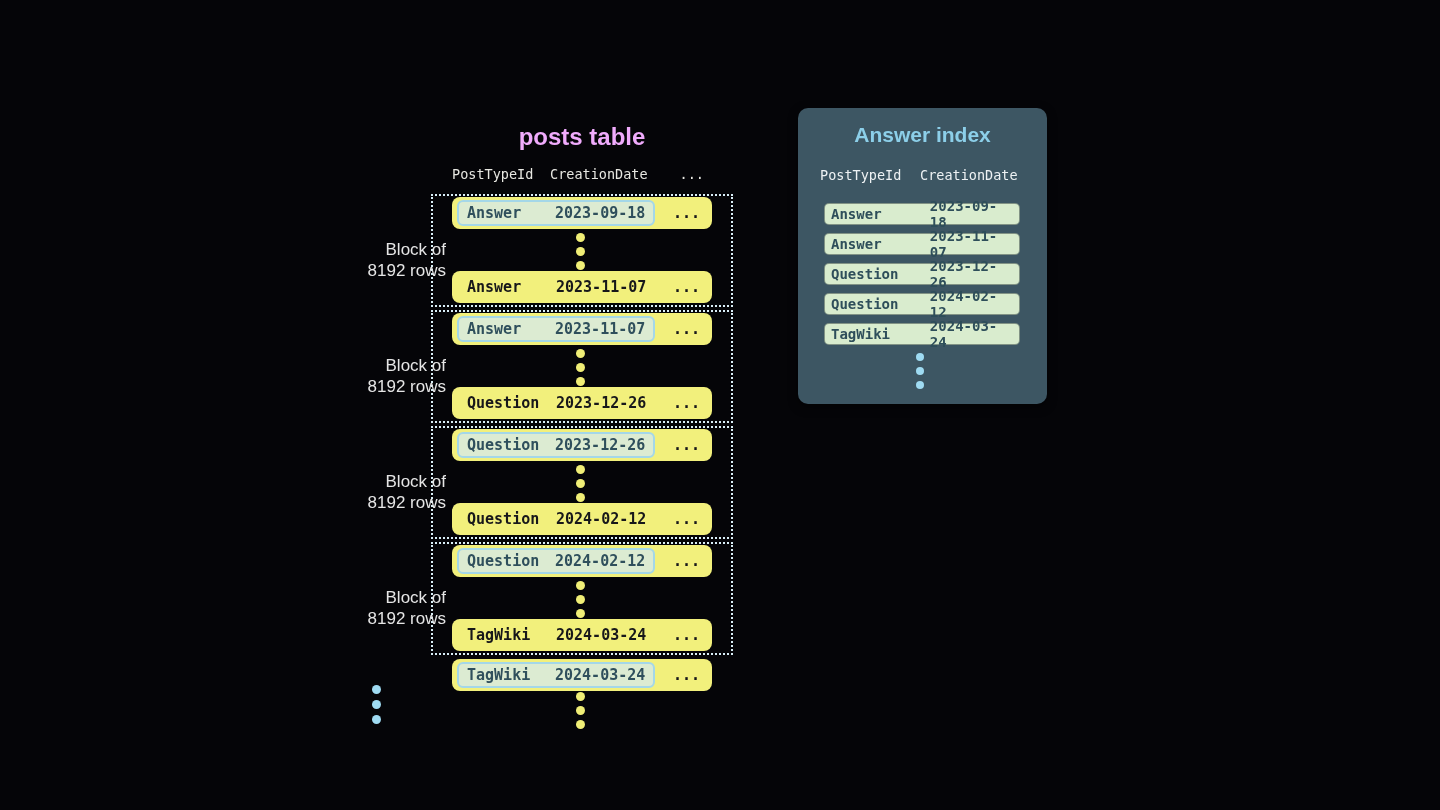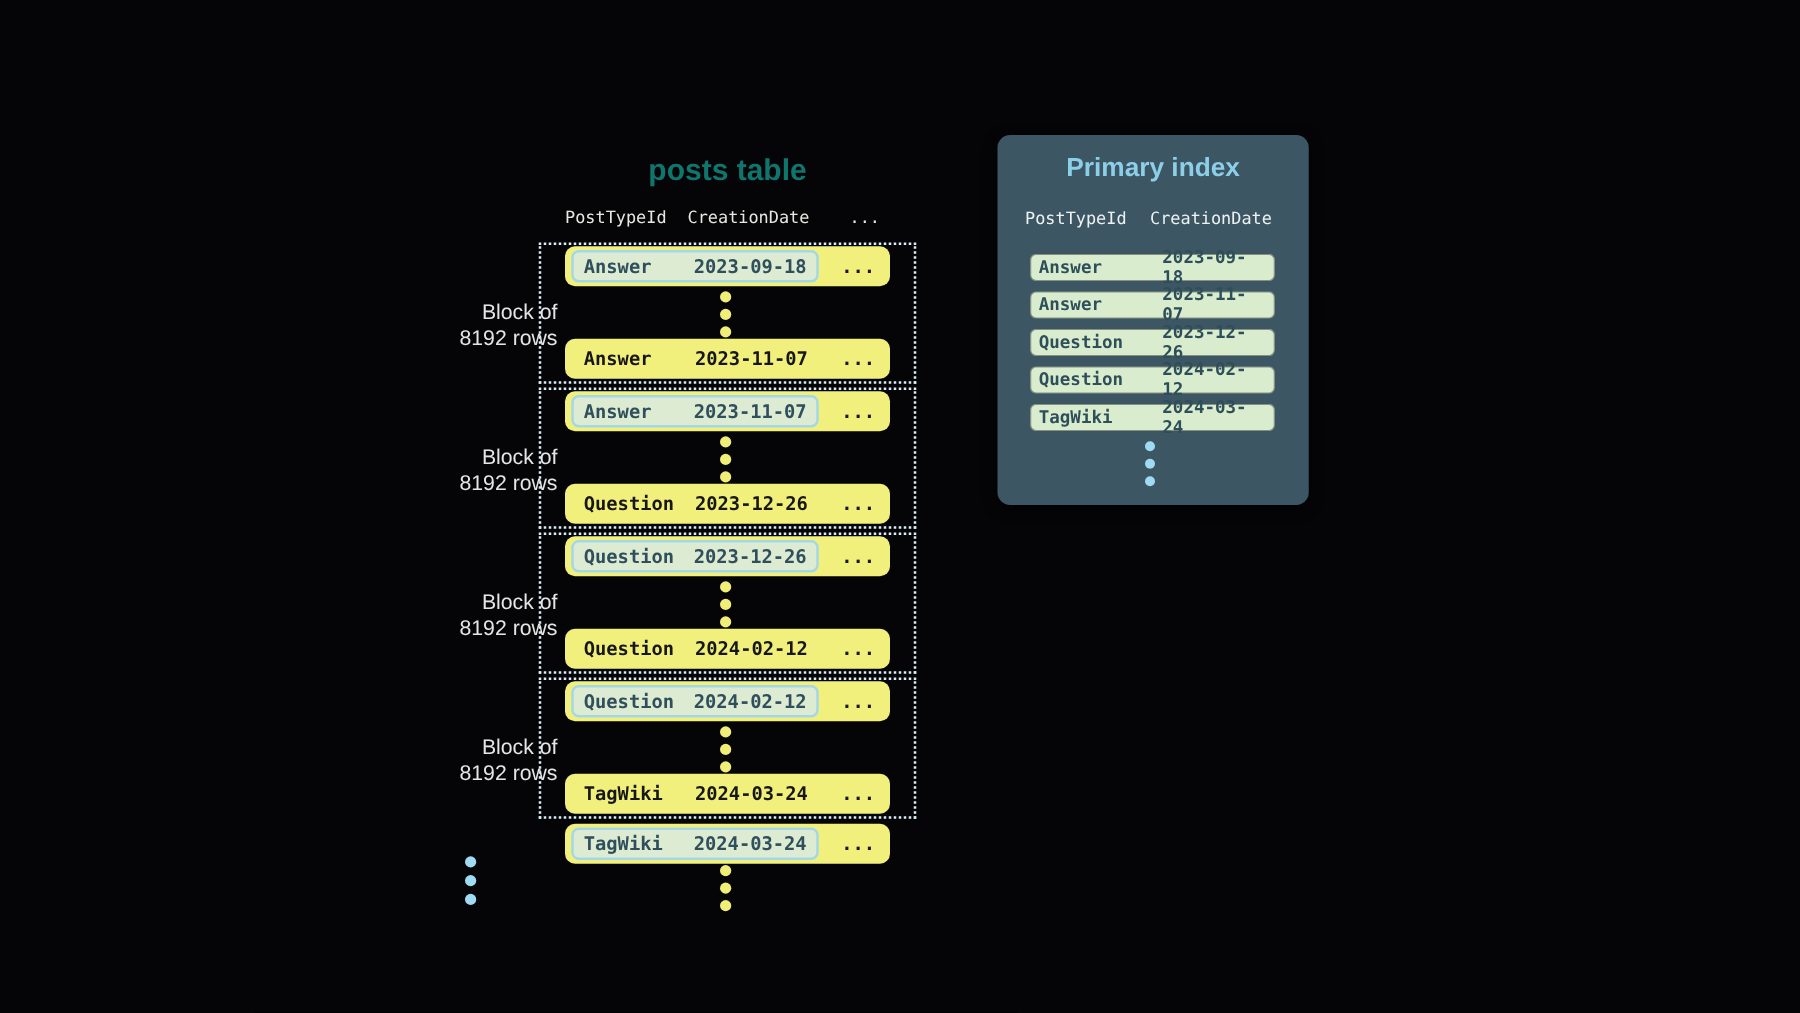--- a/index.html
+++ b/index.html
@@ -6,21 +6,21 @@
   html,body { background:#000; }
   .canvas {
     position:relative; width:1440px; height:810px; overflow:hidden;
     background:#050508;
     font-family:"Liberation Sans","DejaVu Sans",sans-serif;
   }
 
   
   .posts-title {
     position:absolute; left:431px; top:123px; width:302px;
-    text-align:center; font-size:24px; font-weight:700; color:#0f766e;
+    text-align:center; font-size:24px; font-weight:700; color:#f0abfc;
   }
   .col-header {
     position:absolute; display:flex;
     font-family:"DejaVu Sans Mono","Liberation Mono",monospace;
     font-size:13.5px; letter-spacing:0;align-items:center;
   }
   .posts-header { left:452px; top:166px; width:252px; color:#e8e8e2; }
   .posts-header .c1 { width:98px; }
   .posts-header .more { margin-left:auto; }
 
@@ -203,21 +203,21 @@
       <i></i>
       <i></i>
     </div>
   <div class="vdots blue" style="left:372px; top:685px">
       <i></i>
       <i></i>
       <i></i>
     </div>
 
   <div class="index-panel">
-    <div class="index-title">Primary index</div>
+    <div class="index-title">Answer index</div>
     <div class="col-header index-header">
       <span class="c1">PostTypeId</span>
       <span class="c2">CreationDate</span>
     </div>
 
     <div class="irow ir0">
       <span class="ctype">Answer</span>
       <span class="cdate">2023-09-18</span>
     </div>
     <div class="irow ir1">

